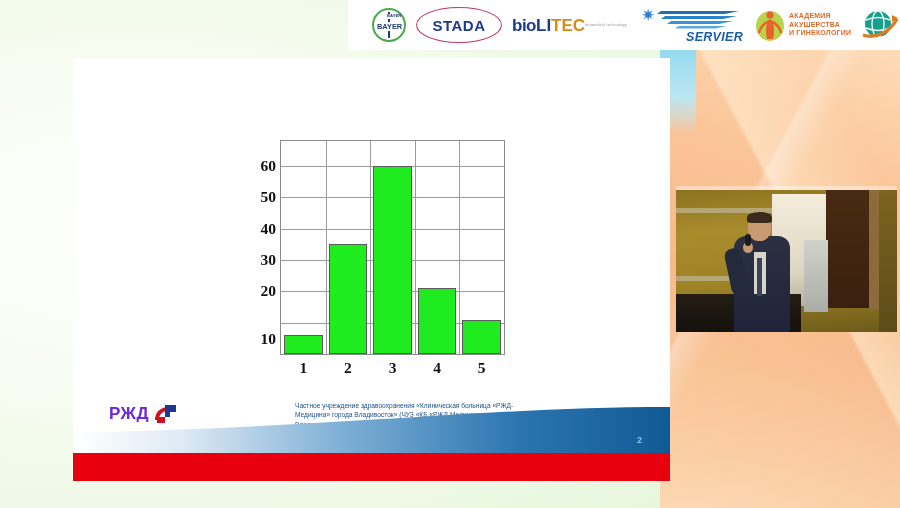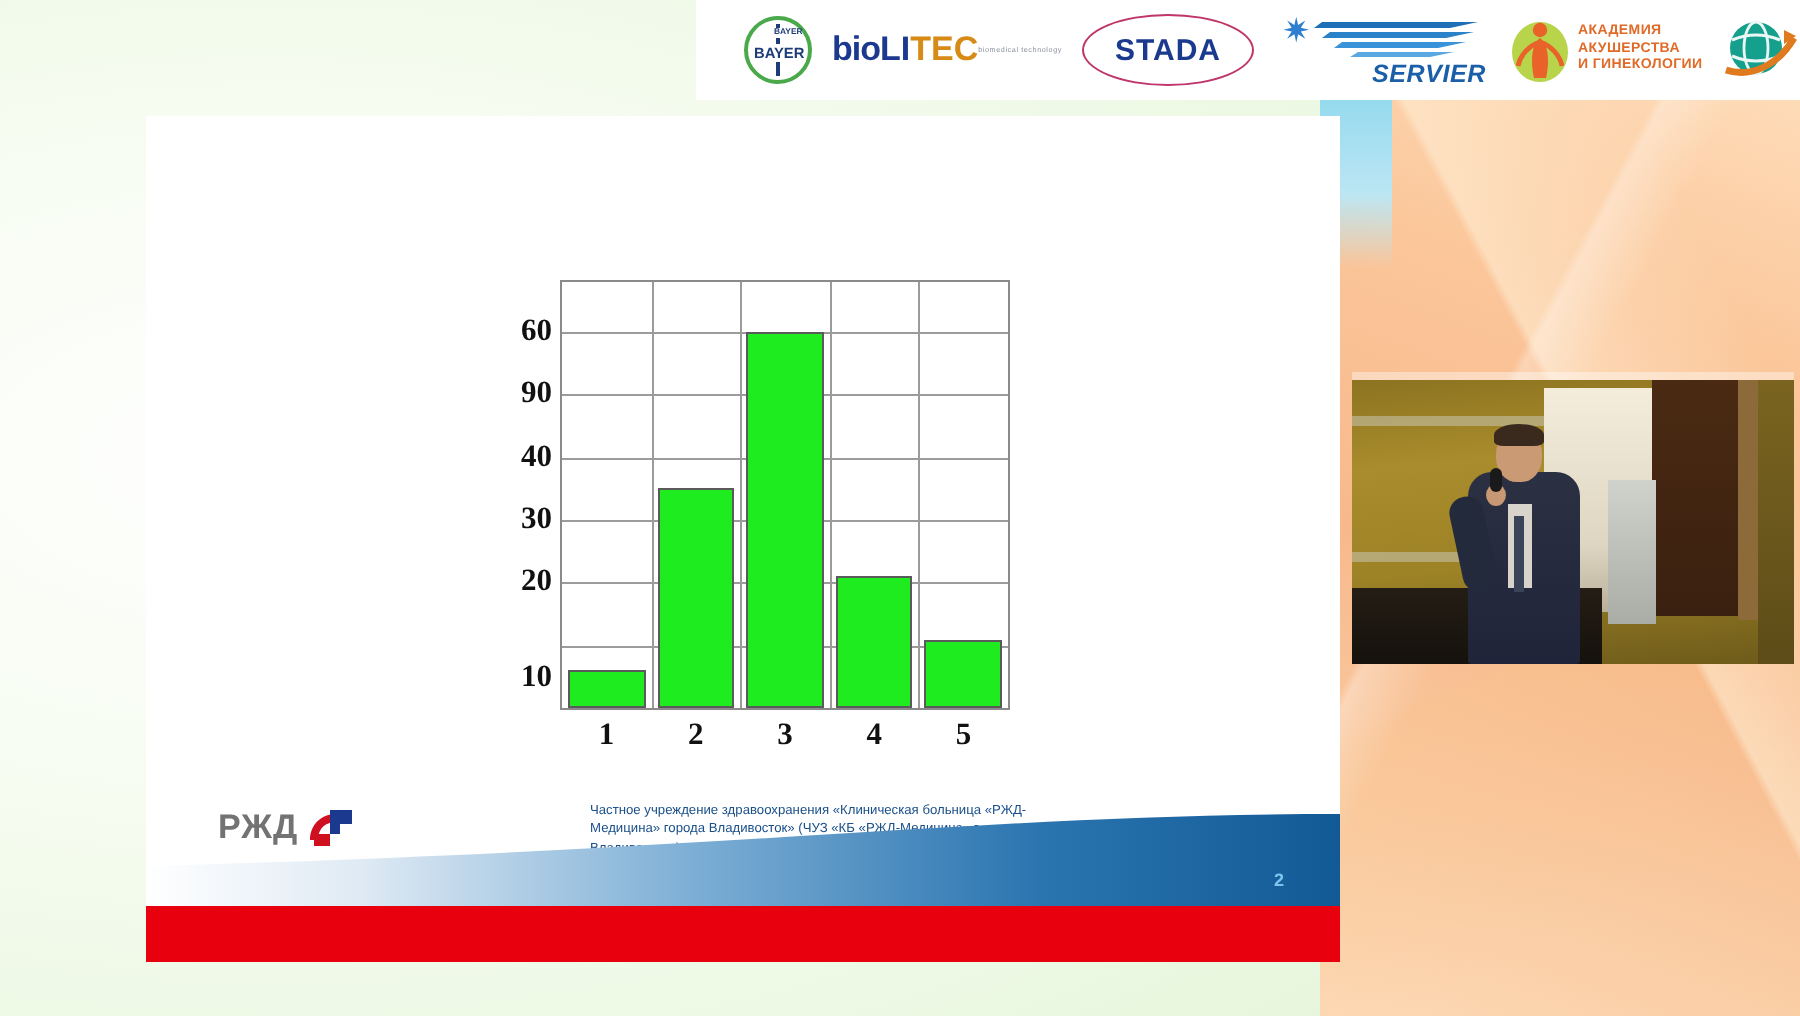--- a/index.html
+++ b/index.html
@@ -150,21 +150,21 @@
     transform: translateX(-50%);
     font-family: "Liberation Serif", serif;
     font-size: 15.5px; font-weight: 700; color: #111;
   }
 
   
   .rzd-logo {
     position: absolute; left: 36px; top: 345px;
     display: flex; align-items: center; gap: 3px;
   }
-  .rzd-r { font-size: 17px; font-weight: 800; color: #737373; letter-spacing: .5px; }
+  .rzd-r { font-size: 17px; font-weight: 800; color: #6d28d9; letter-spacing: .5px; }
   .rzd-mark { width: 26px; height: 22px; position: relative; }
   .rzd-m { font-size: 17px; font-weight: 800; color: #1b3a8f; letter-spacing: .3px; }
 
   .addr {
     position: absolute; left: 222px; top: 343px; width: 300px;
     font-size: 6.6px; line-height: 9.3px; color: #1a4f8a;
   }
 
   .blue-swoosh {
     position: absolute; left: 0; bottom: 28px; width: 597px; height: 46px;
@@ -265,34 +265,34 @@
   <div class="bg-right"></div>
   <div class="bg-right-cyan"></div>
 
   <div class="logobar">
 
     <div class="logo">
       <div class="bayer-circ">
         <span class="bayer-v">BAYER</span>
         <span class="bayer-h">BAYER</span>
       </div>
+    </div>
+
+    <div class="logo">
+      <div class="stada">STADA</div>
     </div>
 
     <div class="logo biolitec">
       <div>
         <span class="bl-bio">bio</span>
       </div>
       <div>
         <span class="bl-li">LI</span><span class="bl-tec">TEC</span>
       </div>
       <div class="bl-sub">biomedical technology</div>
-    </div>
-
-    <div class="logo">
-      <div class="stada">STADA</div>
     </div>
 
     <div class="logo servier">
       <span class="servier-star">✷</span>
       <svg class="servier-wing" viewBox="0 0 86 20">
         <path d="M6 2 L84 2 L70 5 L2 5 Z" fill="#1f6fb8"></path>
         <path d="M10 7 L82 7 L68 10 L6 10 Z" fill="#2a82c9"></path>
         <path d="M16 12 L78 12 L64 15 L12 15 Z" fill="#3a93d8"></path>
         <path d="M24 17 L72 17 L60 19.5 L20 19.5 Z" fill="#5aa8e2"></path>
       </svg>
@@ -338,21 +338,21 @@
       <div class="plot" id="plot">
           <div class="gridline-h" style="top: 181.676px;"></div>
           <div class="ytick" style="top: 198px;">10</div>
           <div class="gridline-h" style="top: 150.353px;"></div>
           <div class="ytick" style="top: 150.353px;">20</div>
           <div class="gridline-h" style="top: 119.029px;"></div>
           <div class="ytick" style="top: 119.029px;">30</div>
           <div class="gridline-h" style="top: 87.7059px;"></div>
           <div class="ytick" style="top: 87.7059px;">40</div>
           <div class="gridline-h" style="top: 56.3824px;"></div>
-          <div class="ytick" style="top: 56.3824px;">90</div>
+          <div class="ytick" style="top: 56.3824px;">50</div>
           <div class="gridline-h" style="top: 25.0588px;"></div>
           <div class="ytick" style="top: 25.0588px;">60</div>
           <div class="gridline-v" style="left: 44.6px;"></div>
           <div class="gridline-v" style="left: 89.2px;"></div>
           <div class="gridline-v" style="left: 133.8px;"></div>
           <div class="gridline-v" style="left: 178.4px;"></div>
           <div class="bar" title="1: 6" style="left: 3px; width: 38.6px; height: 18.7941px; background: rgb(31, 236, 31); border-color: rgb(90, 90, 90);"></div>
           <div class="xtick" style="left: 22.3px;">1</div>
           <div class="bar" title="2: 35" style="left: 47.6px; width: 38.6px; height: 109.632px; background: rgb(31, 236, 31); border-color: rgb(90, 90, 90);"></div>
           <div class="xtick" style="left: 66.9px;">2</div>

